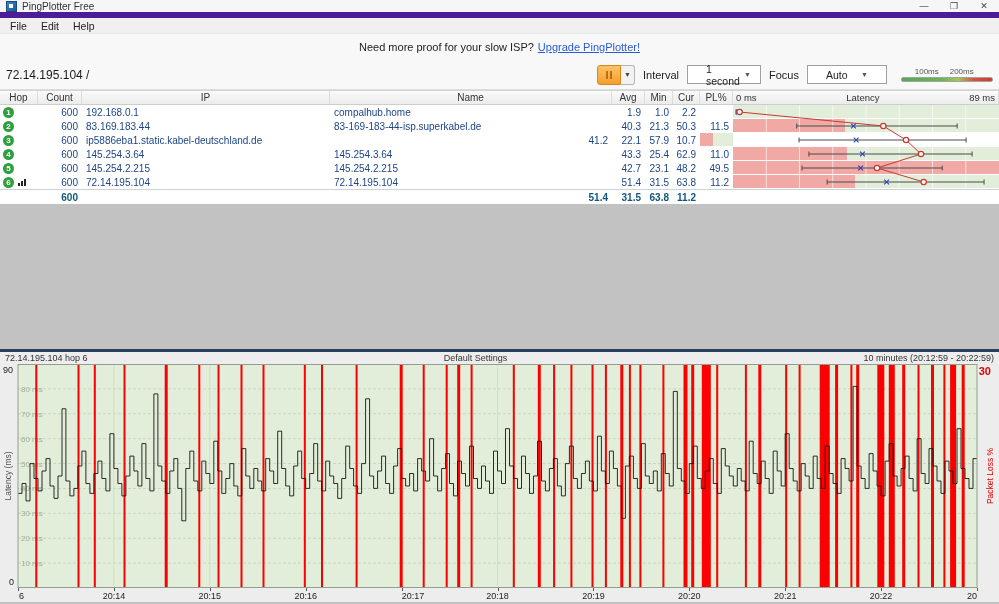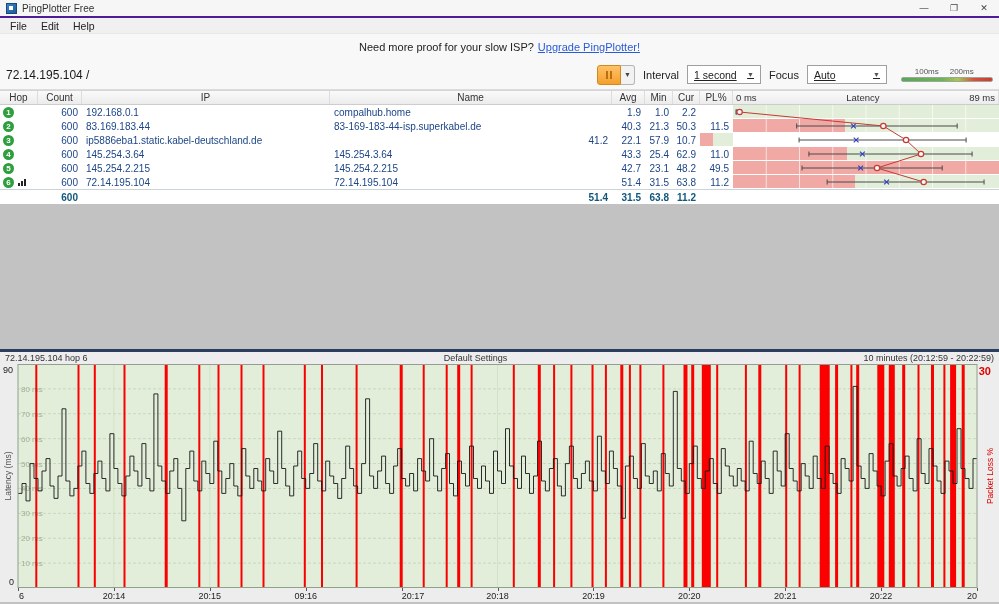--- a/index.html
+++ b/index.html
@@ -1,20 +1,20 @@
 <!DOCTYPE html>
 <html><head>
 <meta charset="utf-8">
 <style>
   * { box-sizing: border-box; margin: 0; padding: 0; }
   html, body { width: 999px; height: 604px; overflow: hidden; }
   body { font-family: "Liberation Sans", sans-serif; background: #c2c2c2; position: relative; font-size: 11px; color: #222; }
 
   
-  .titlebar { height: 18px; background: #f6f6f6; border-bottom: 2px solid #4c1d95; display: flex; align-items: center; font-size: 10px; color: #333; }
+  .titlebar { height: 18px; background: #f6f6f6; border-bottom: 6px solid #4c1d95; display: flex; align-items: center; font-size: 10px; color: #333; }
   .app-icon { width: 11px; height: 11px; margin: 0 5px 0 6px; background: linear-gradient(135deg,#3a85c8 0%,#1d5a9a 100%); border: 1px solid #17497e; position: relative; }
   .app-icon::after { content:""; position:absolute; left:2px; top:2px; width:4px; height:4px; background:#fff; }
   .win-controls { margin-left: auto; display: flex; height: 100%; }
   .win-btn { width: 30px; display: flex; align-items: center; justify-content: center; font-size: 9px; color: #444; }
 
   
   .menubar { height: 16px; background: #f0f0f0; display: flex; align-items: center; padding-left: 3px; font-size: 10.5px; border-bottom: 1px solid #e8e8e8; }
   .menu-item { padding: 1px 7px; }
 
   
@@ -22,21 +22,21 @@
   .promo a { color: #2a5bd7; text-decoration: underline; cursor: pointer; }
 
   
   .toolbar { height: 30px; background: #f8f8f8; border-bottom: 1px solid #dcdcdc; display: flex; align-items: center; padding: 0 6px; gap: 8px; }
   .target-text { font-size: 12px; color: #1a1a1a; flex: 1; }
   .pause-group { display: flex; }
   .pause-btn { width: 24px; height: 20px; border: 1px solid #cf8a1f; border-radius: 3px 0 0 3px; background: linear-gradient(#ffc266,#f59f2e); display: flex; align-items: center; justify-content: center; gap: 2px; cursor: pointer; }
   .pause-btn i { display: block; width: 2px; height: 8px; background: #fff; border: 1px solid #b96f12; }
   .pause-dd { width: 14px; height: 20px; border: 1px solid #b5b5b5; border-left: none; border-radius: 0 3px 3px 0; background: #f2f2f2; font-size: 7px; color: #444; display: flex; align-items: center; justify-content: center; cursor: pointer; }
   .ctl-label { font-size: 11px; color: #222; }
-  .select { height: 19px; background: #fff; border: 1px solid #9f9f9f; display: flex; align-items: center; padding: 0 6px; position: relative; font-size: 10.5px; cursor: pointer; text-decoration: underline; }
+  .select { height: 19px; background: #fff; border: 1px solid #9f9f9f; display: flex; align-items: center; padding: 0 18px; position: relative; font-size: 10.5px; cursor: pointer; }
   .select .sel-arrow { margin-left: auto; font-size: 7px; color: #555; padding-left: 4px; }
   .legend { width: 92px; margin-left: 6px; }
   .legend-labels { position: relative; height: 10px; font-size: 8px; color: #555; }
   .legend-labels .l1 { position: absolute; left: 28%; transform: translateX(-50%); }
   .legend-labels .l2 { position: absolute; left: 66%; transform: translateX(-50%); }
   .legend-bar { height: 5px; border-radius: 2px; border: 1px solid #9aa79a;
     background: linear-gradient(90deg,#58a758 0%,#6fb356 45%,#a7c94f 62%,#d94f3f 80%,#d03b2f 100%); }
 
   
   .grid { display: grid; grid-template-columns: 38px 44px 248px 282px 33px 28px 27px 33px 266px; width: 999px; }
@@ -386,21 +386,21 @@
     </div>
 </div>
 <div class="x-axis" id="x-axis">
     <span class="tick" style="left: 18px;"></span>
     <span class="xlab" style="left: 19px;">6</span>
     <span class="tick" style="left: 113.9px;"></span>
     <span class="xlab" style="left: 113.9px; transform: translateX(-50%);">20:14</span>
     <span class="tick" style="left: 209.8px;"></span>
     <span class="xlab" style="left: 209.8px; transform: translateX(-50%);">20:15</span>
     <span class="tick" style="left: 305.7px;"></span>
-    <span class="xlab" style="left: 305.7px; transform: translateX(-50%);">09:16</span>
+    <span class="xlab" style="left: 305.7px; transform: translateX(-50%);">20:16</span>
     <span class="tick" style="left: 401.6px;"></span>
     <span class="xlab" style="left: 401px; transform: translateX(-50%); margin-left: 12px;">20:17</span>
     <span class="tick" style="left: 497.5px;"></span>
     <span class="xlab" style="left: 497.5px; transform: translateX(-50%);">20:18</span>
     <span class="tick" style="left: 593.4px;"></span>
     <span class="xlab" style="left: 593.4px; transform: translateX(-50%);">20:19</span>
     <span class="tick" style="left: 689.3px;"></span>
     <span class="xlab" style="left: 689.3px; transform: translateX(-50%);">20:20</span>
     <span class="tick" style="left: 785.2px;"></span>
     <span class="xlab" style="left: 785.2px; transform: translateX(-50%);">20:21</span>

